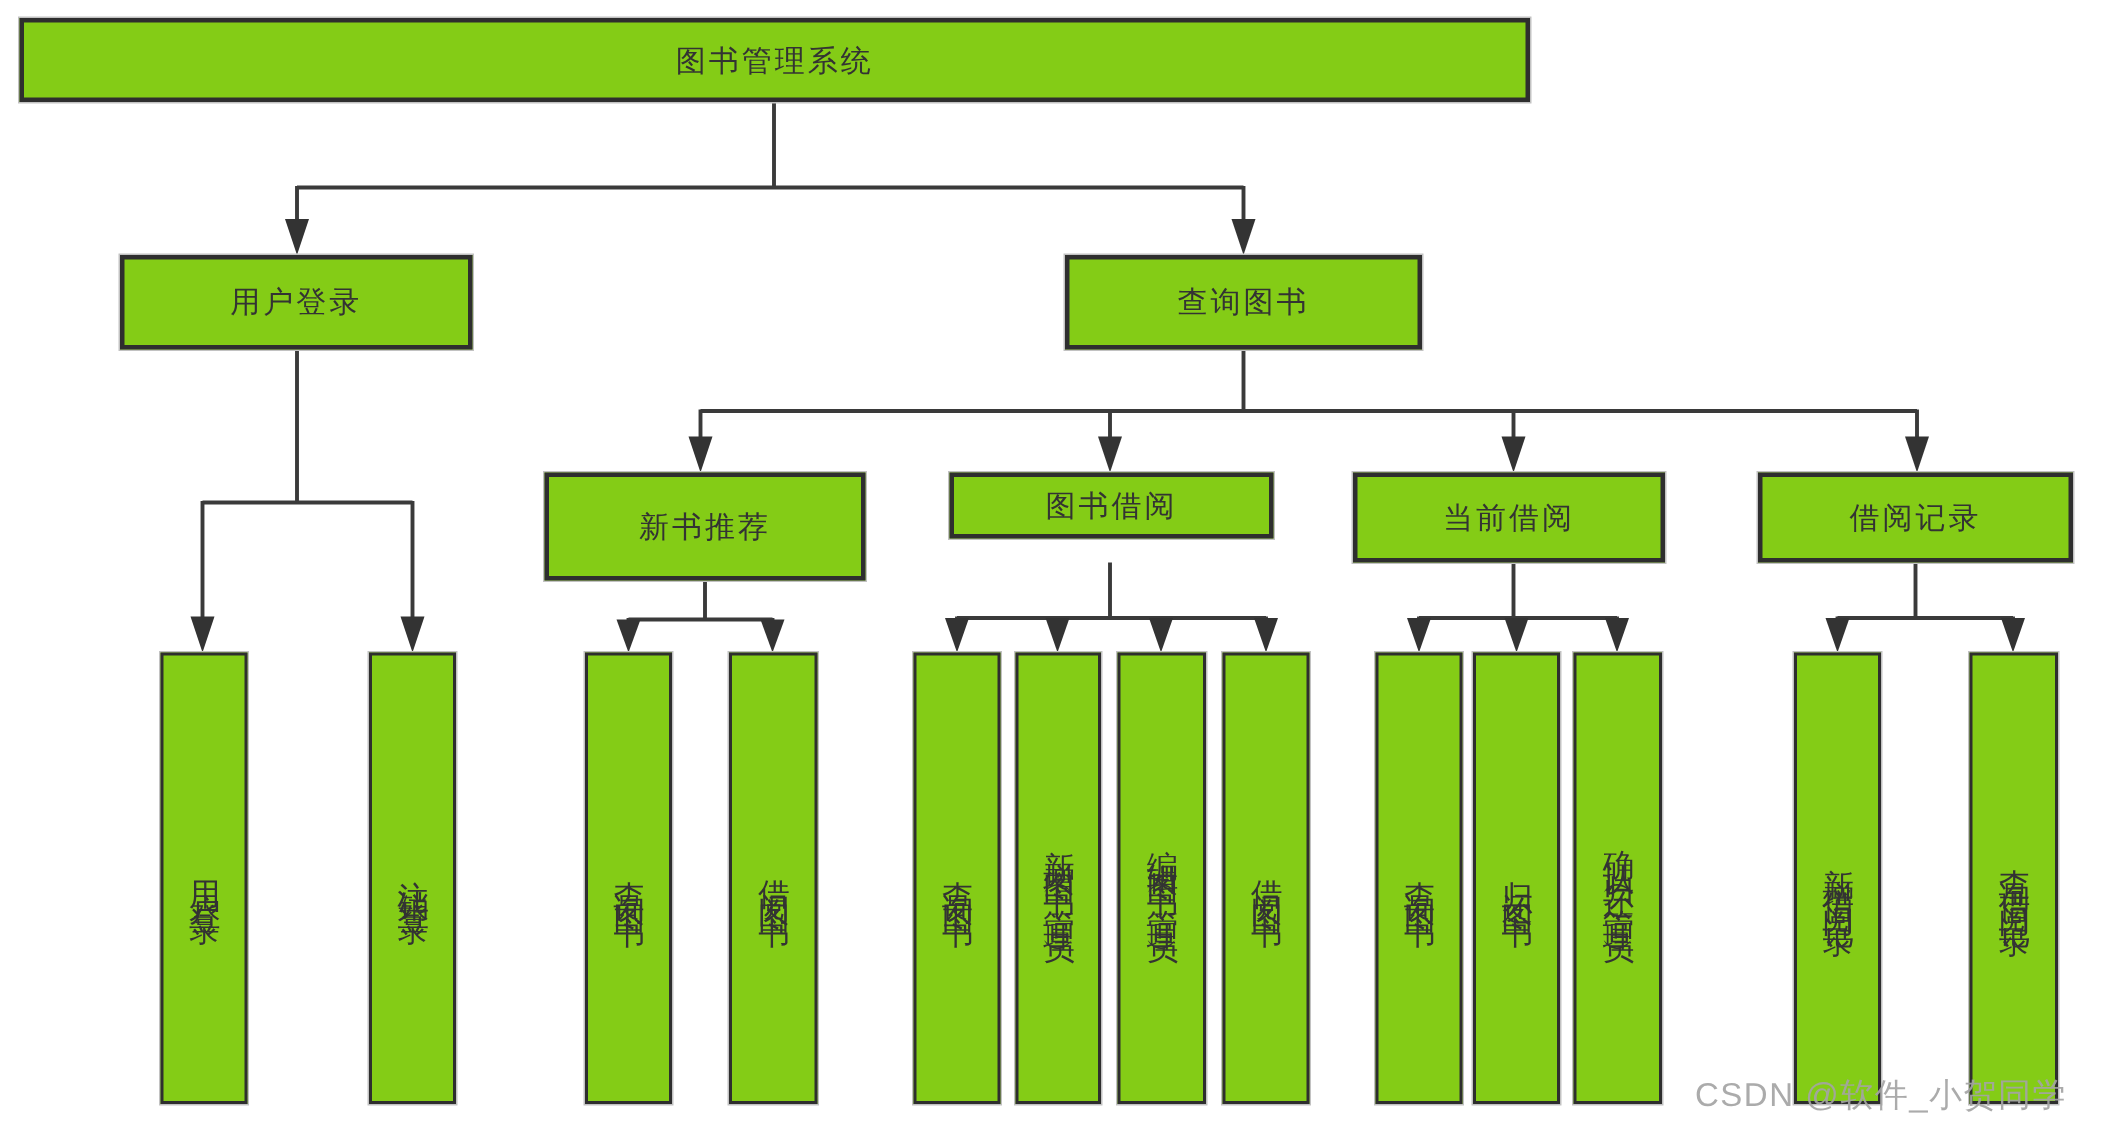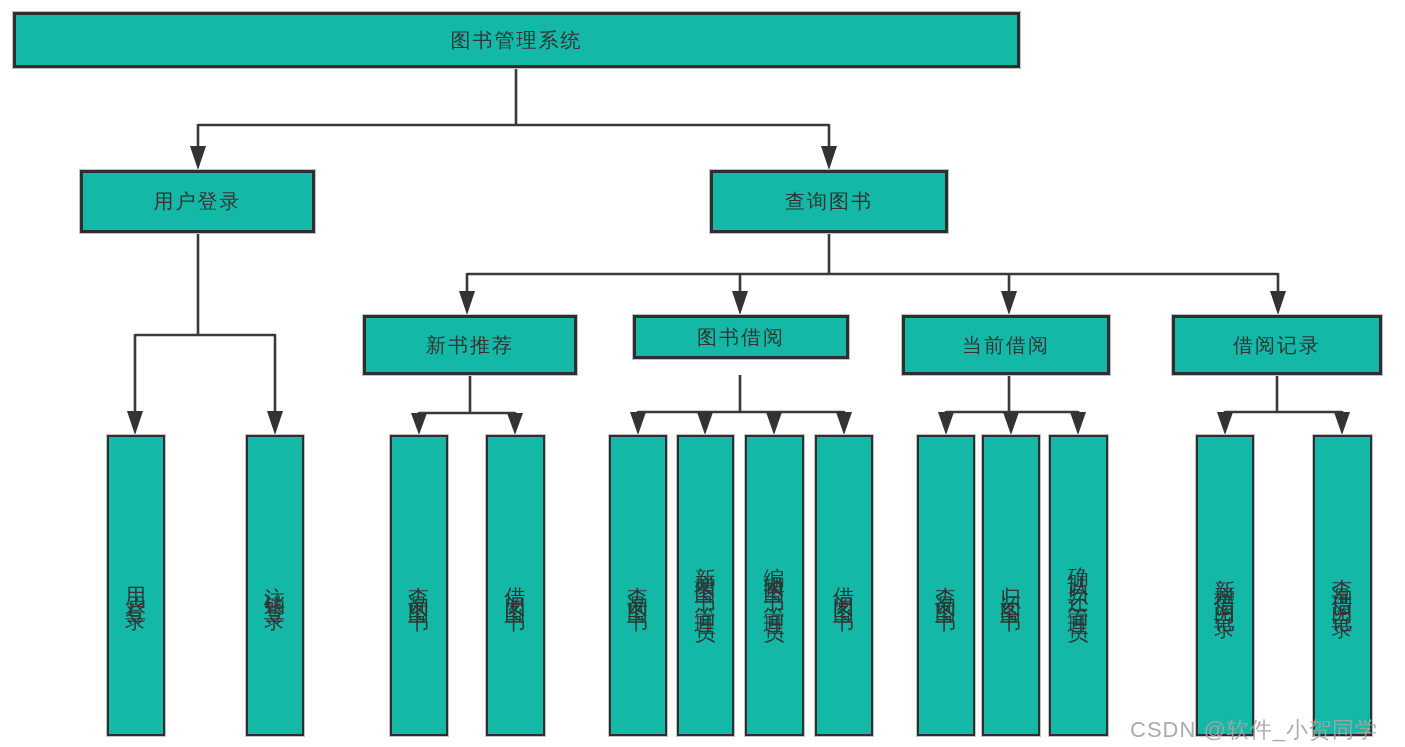--- a/index.html
+++ b/index.html
@@ -2,36 +2,36 @@
 <html><head>
 <meta charset="utf-8">
 <style>
   html,body{margin:0;padding:0;}
   body{
     width:1405px;height:747px;position:relative;background:#ffffff;
     font-family:"Liberation Sans", sans-serif;color:#333333;overflow:hidden;
   }
   #connectors{position:absolute;left:0;top:0;width:1405px;height:747px;}
   .box{
-    position:absolute;background:#14b8a6;border:3px solid #2e2e2e;
+    position:absolute;background:#84cc16;border:3px solid #2e2e2e;
     box-shadow:0 0 0 1px #c2c2c2;box-sizing:border-box;
     display:flex;align-items:center;justify-content:center;
   }
   .hbox{font-size:20px;letter-spacing:2px;}
   .vbox .vtext{
     writing-mode:vertical-rl;text-orientation:mixed;
     font-size:21px;letter-spacing:8px;line-height:1;
   }
   
   #box-root{left:13px;top:12px;width:1007px;height:56px;}
   
   #box-user-login{left:80px;top:170px;width:235px;height:63px;}
   #box-book-mgmt{left:710px;top:170px;width:238px;height:63px;}
   
-  #box-new-book-rec{left:363px;top:315px;width:214px;height:60px;}
+  #box-new-book-rec{left:363px;top:315px;width:214px;height:72px;}
   #box-book-borrow{left:633px;top:315px;width:216px;height:44px;}
   #box-current-borrow{left:902px;top:315px;width:208px;height:60px;}
   #box-borrow-records{left:1172px;top:315px;width:210px;height:60px;}
   
   .vbox{top:435px;height:301px;width:58px;border-width:2.5px;}
   #box-ul-user-login{left:107px;}
   #box-ul-logout{left:246px;}
   #box-nb-query-book{left:390px;}
   #box-nb-borrow-book{left:486px;width:59px;}
   #box-bb-query-book{left:609px;}

